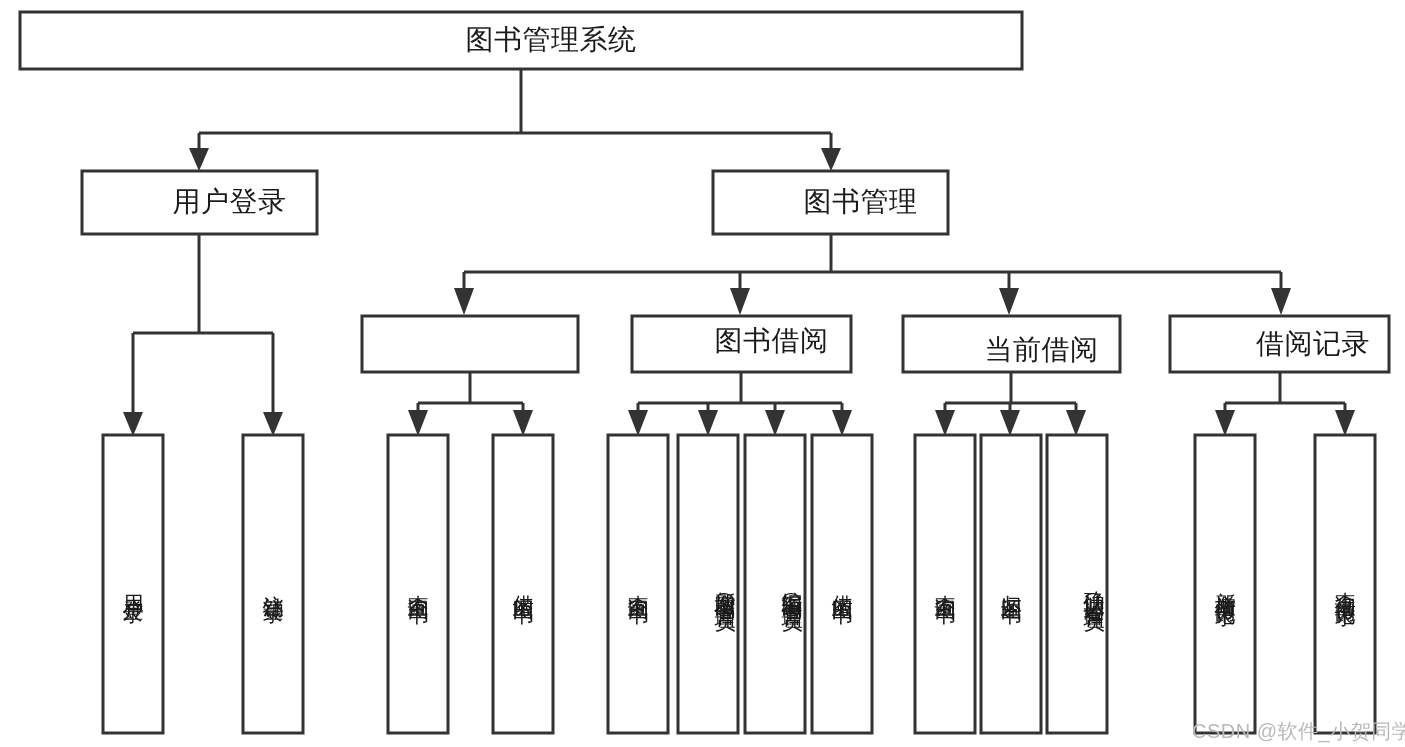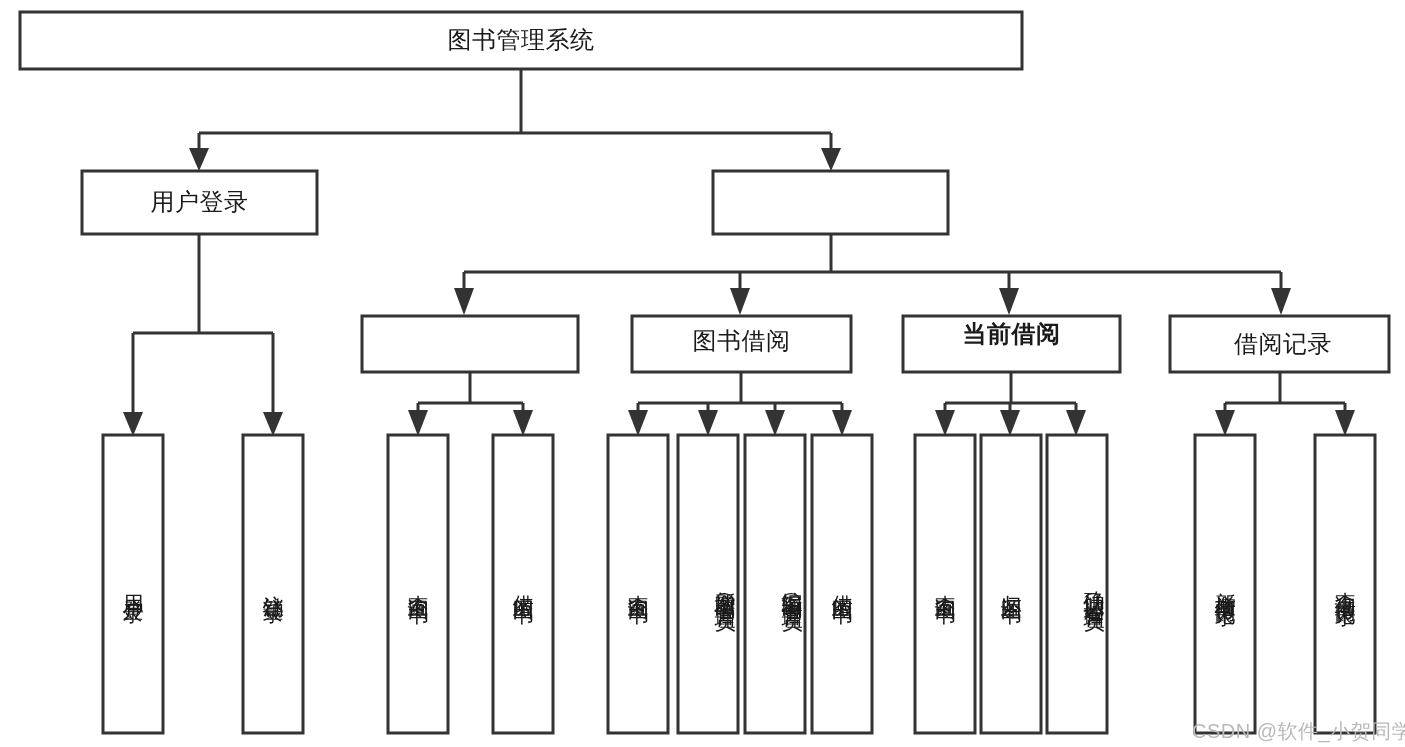--- a/index.html
+++ b/index.html
@@ -46,23 +46,24 @@
     display: flex;
     align-items: center;
     justify-content: center;
     color: #1a1a1a;
     font-family: "Liberation Sans", "DejaVu Sans", sans-serif;
     text-align: center;
     pointer-events: none;
     box-sizing: border-box;
   }
   .node-label.horizontal {
-    font-size: 24px;
+    font-size: 28px;
     line-height: 1.1;
     letter-spacing: 0.5px;
+    margin-left: 30px;
   }
   .node-label.vertical {
     writing-mode: vertical-rl;
     text-orientation: upright;
     font-size: 21px;
     line-height: 1.25;
     letter-spacing: 3px;
     align-items: flex-start;
     padding-top: 6px;
   }
@@ -185,23 +186,24 @@
     <rect class="node-box" x="981" y="435" width="60" height="298"></rect>
     <rect class="node-box" x="1047" y="435" width="60" height="298"></rect>
 
     <rect class="node-box" x="1195" y="435" width="60" height="298"></rect>
     <rect class="node-box" x="1315" y="435" width="60" height="298"></rect>
   </svg>
 
   <div class="node-label horizontal" style="left:20px; top:12px; width:1002px; height:57px;">图书管理系统</div>
 
   <div class="node-label horizontal" style="left:82px; top:171px; width:235px; height:63px;">用户登录</div>
+  <div class="node-label horizontal" style="left:713px; top:171px; width:235px; height:63px;">图书管理</div>
 
   <div class="node-label horizontal" style="left:632px; top:316px; width:219px; height:51px;">图书借阅</div>
-  <div class="node-label horizontal" style="left:903px; top:304px; width:217px; height:61px;font-weight:bold;">当前借阅</div>
+  <div class="node-label horizontal" style="left:903px; top:320px; width:217px; height:61px;">当前借阅</div>
   <div class="node-label horizontal" style="left:1158px; top:316px; width:250px; height:56px;">借阅记录</div>
 
   <div class="node-label vertical short" style="left:103px; top:435px; width:60px; height:298px;">用户登录</div>
   <div class="node-label vertical short" style="left:243px; top:435px; width:60px; height:298px;">注销登录</div>
 
   <div class="node-label vertical short" style="left:388px; top:435px; width:60px; height:298px;">查询图书</div>
   <div class="node-label vertical short" style="left:493px; top:435px; width:60px; height:298px;">借阅图书</div>
 
   <div class="node-label vertical short" style="left:608px; top:435px; width:60px; height:298px;">查询图书</div>
   <div class="node-label vertical" style="left:678px; top:435px; width:60px; height:298px;">新增图书（管理员）</div>

